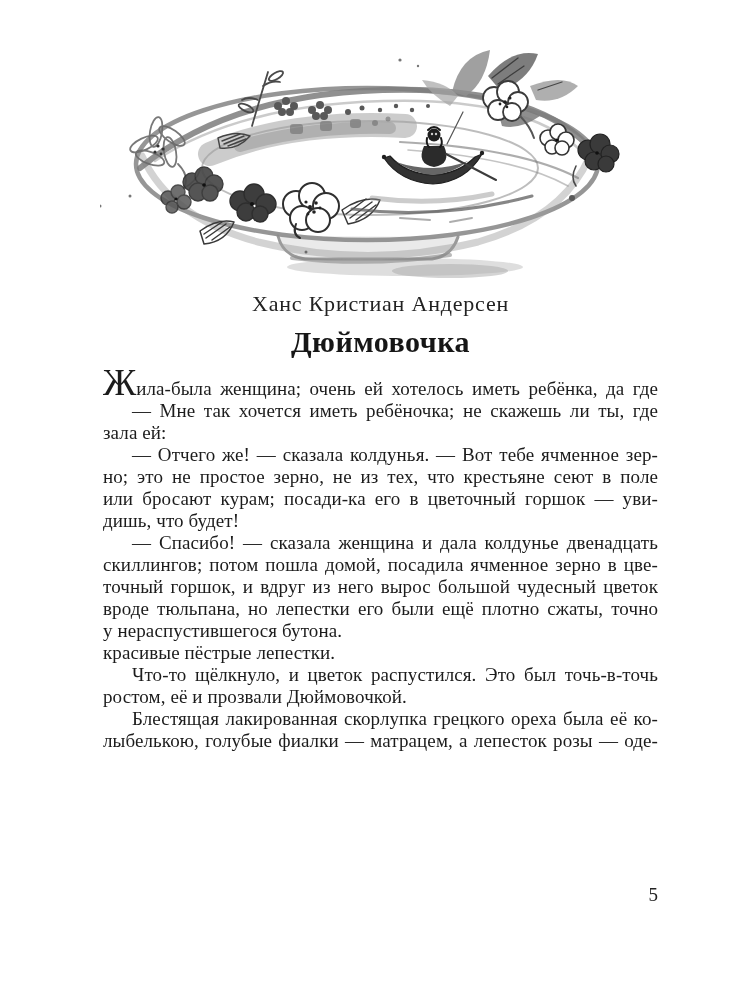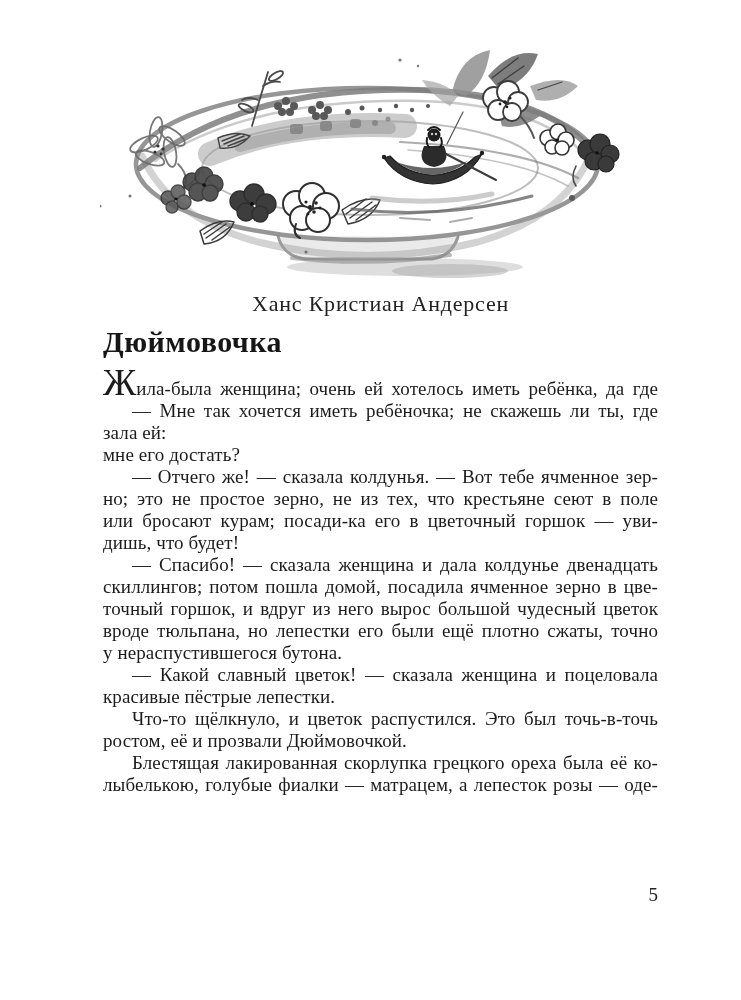--- a/index.html
+++ b/index.html
@@ -24,21 +24,21 @@
   }
   .author {
     top: 291px;
     text-align: center;
     font-size: 22px;
     letter-spacing: 0.8px;
     color: #222;
   }
   .title {
     top: 325px;
-    text-align: left;
+    text-align: center;
     font-size: 30px;
     font-weight: bold;
     letter-spacing: 0.5px;
     color: #161616;
   }
   .body-text {
     top: 378px;
     font-size: 19px;
     line-height: 22px;
     letter-spacing: 0.1px;
@@ -283,31 +283,29 @@
   </div>
 
   <div class="col author">Ханс Кристиан Андерсен</div>
 
   <div class="col title">Дюймовочка</div>
 
   <div class="col body-text" id="story-body">
       <div class="line"><span class="dropcap">Ж</span><span>ила-была женщина; очень ей хотелось иметь ребёнка, да где</span></div>
       <div class="line indent">— Мне так хочется иметь ребёночка; не скажешь ли ты, где</div>
       <div class="line end">зала ей:</div>
-      <div class="line end">мне его достать?</div>
       <div class="line indent">— Отчего же! — сказала колдунья. — Вот тебе ячменное зер-</div>
       <div class="line">но; это не простое зерно, не из тех, что крестьяне сеют в поле</div>
       <div class="line">или бросают курам; посади-ка его в цветочный горшок — уви-</div>
       <div class="line end">дишь, что будет!</div>
       <div class="line indent">— Спасибо! — сказала женщина и дала колдунье двенадцать</div>
       <div class="line">скиллингов; потом пошла домой, посадила ячменное зерно в цве-</div>
       <div class="line">точный горшок, и вдруг из него вырос большой чудесный цветок</div>
       <div class="line">вроде тюльпана, но лепестки его были ещё плотно сжаты, точно</div>
       <div class="line end">у нераспустившегося бутона.</div>
-      <div class="line indent">— Какой славный цветок! — сказала женщина и поцеловала</div>
       <div class="line end">красивые пёстрые лепестки.</div>
       <div class="line indent">Что-то щёлкнуло, и цветок распустился. Это был точь-в-точь</div>
       <div class="line end">ростом, её и прозвали Дюймовочкой.</div>
       <div class="line indent">Блестящая лакированная скорлупка грецкого ореха была её ко-</div>
       <div class="line">лыбелькою, голубые фиалки — матрацем, а лепесток розы — оде-</div>
     </div>
 
   <div class="col page-number">5</div>
 
 </div>

